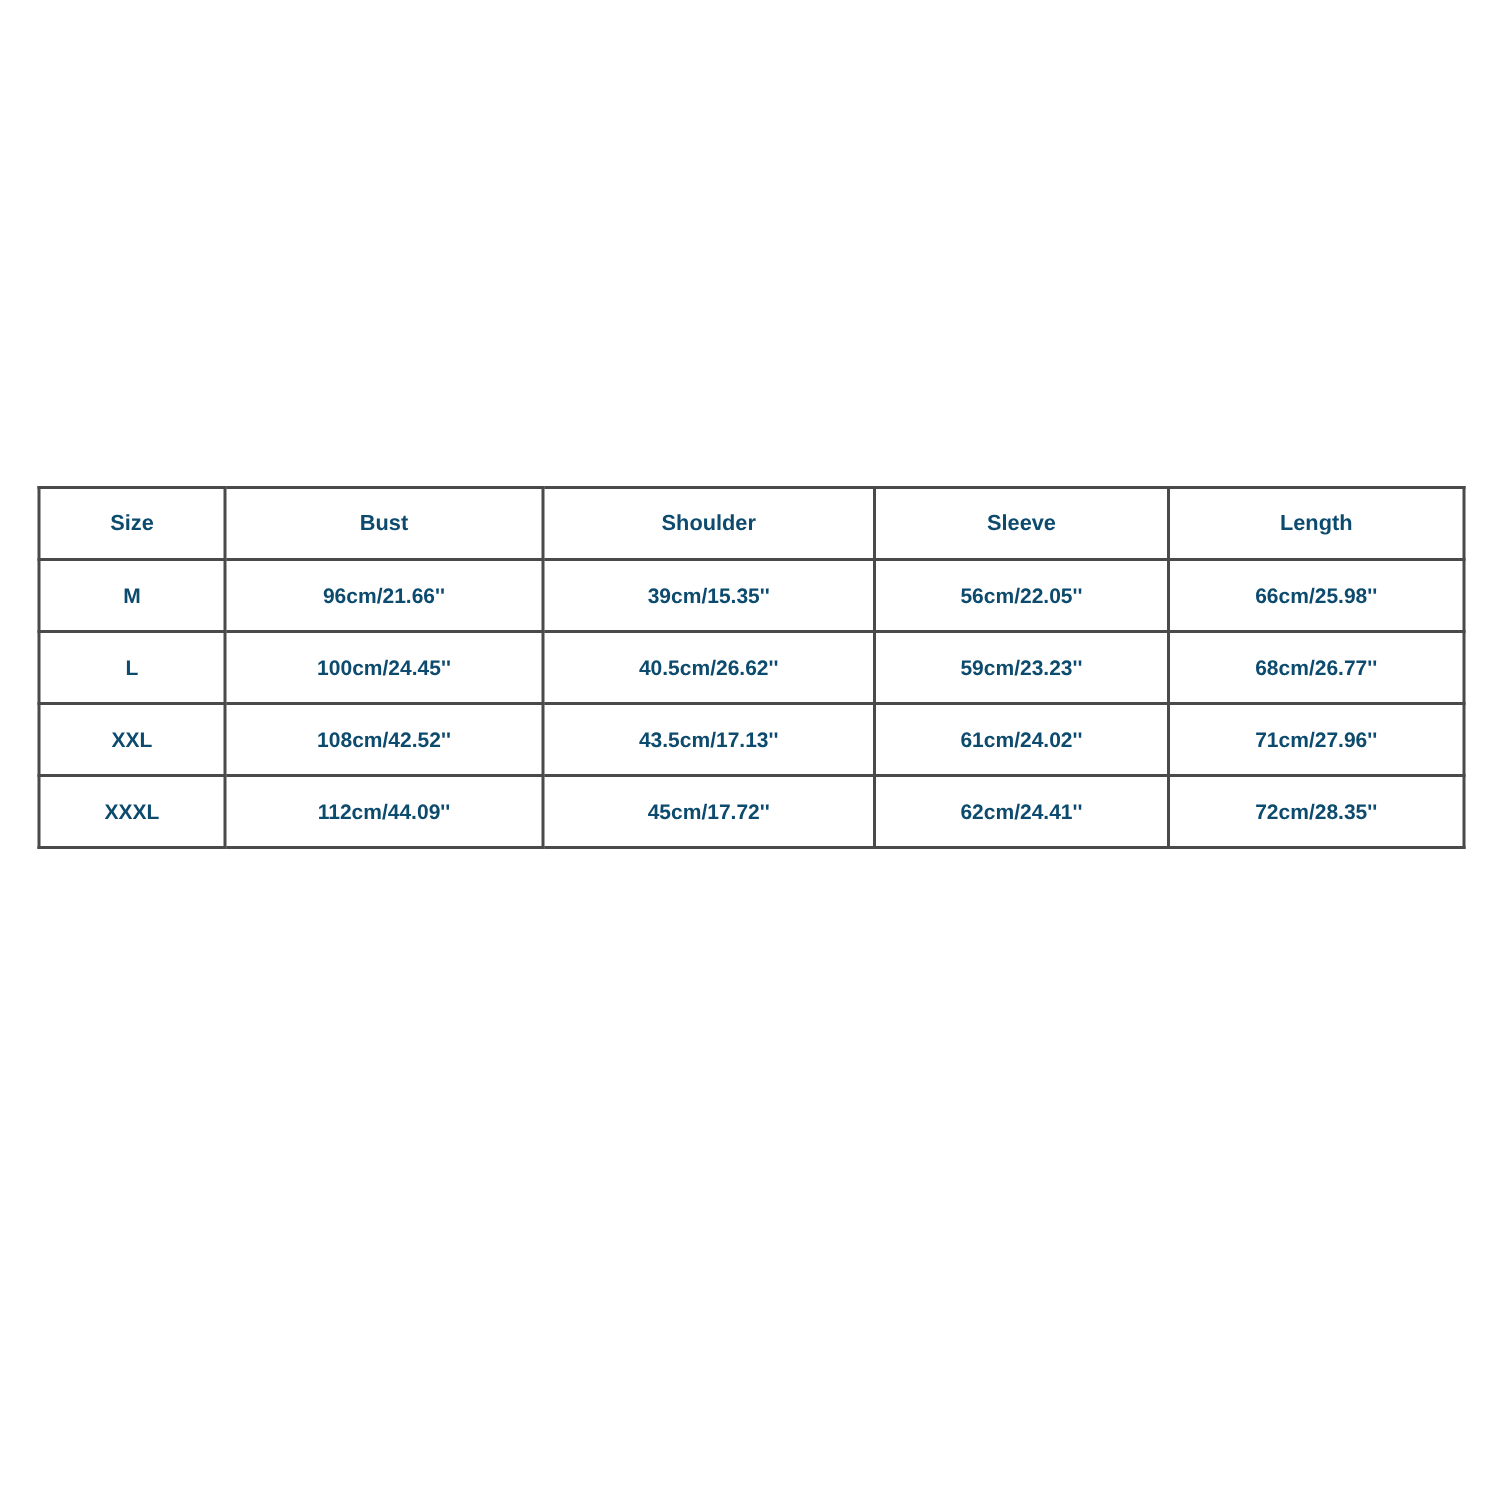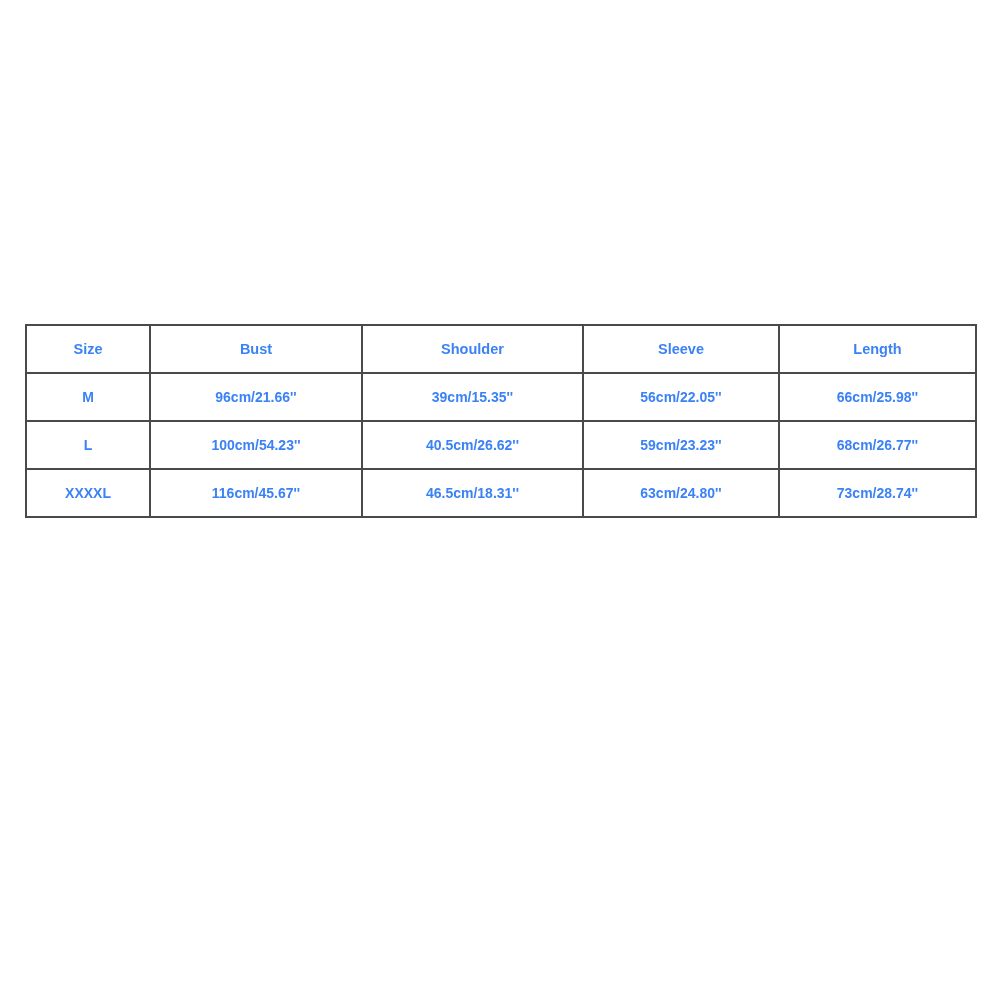--- a/index.html
+++ b/index.html
@@ -14,21 +14,21 @@
       border: 2px solid #4a4a4a;
     }
     .size-table th, .size-table td {
       border: 2px solid #4a4a4a;
       height: 46px;
       padding: 0;
       text-align: center;
       vertical-align: middle;
       font-size: 14px;
       font-weight: bold;
-      color: #3b82f6;
+      color: #0c4a6e;
     }
     .size-table th { font-size: 14.5px; }
     col.c0 { width: 124px; }
     col.c1 { width: 212px; }
     col.c2 { width: 221px; }
     col.c3 { width: 196px; }
     col.c4 { width: 197px; }
   </style>
 </head>
 <body>
@@ -53,26 +53,33 @@
   <tbody>
     <tr>
       <td>M</td>
       <td>96cm/21.66''</td>
       <td>39cm/15.35''</td>
       <td>56cm/22.05''</td>
       <td>66cm/25.98''</td>
     </tr>
     <tr>
       <td>L</td>
-      <td>100cm/54.23''</td>
+      <td>100cm/24.45''</td>
       <td>40.5cm/26.62''</td>
       <td>59cm/23.23''</td>
       <td>68cm/26.77''</td>
     </tr>
     <tr>
-      <td>XXXXL</td>
-      <td>116cm/45.67''</td>
-      <td>46.5cm/18.31''</td>
-      <td>63cm/24.80''</td>
-      <td>73cm/28.74''</td>
+      <td>XXL</td>
+      <td>108cm/42.52''</td>
+      <td>43.5cm/17.13''</td>
+      <td>61cm/24.02''</td>
+      <td>71cm/27.96''</td>
+    </tr>
+    <tr>
+      <td>XXXL</td>
+      <td>112cm/44.09''</td>
+      <td>45cm/17.72''</td>
+      <td>62cm/24.41''</td>
+      <td>72cm/28.35''</td>
     </tr>
   </tbody>
 </table>
 
 </body></html>

